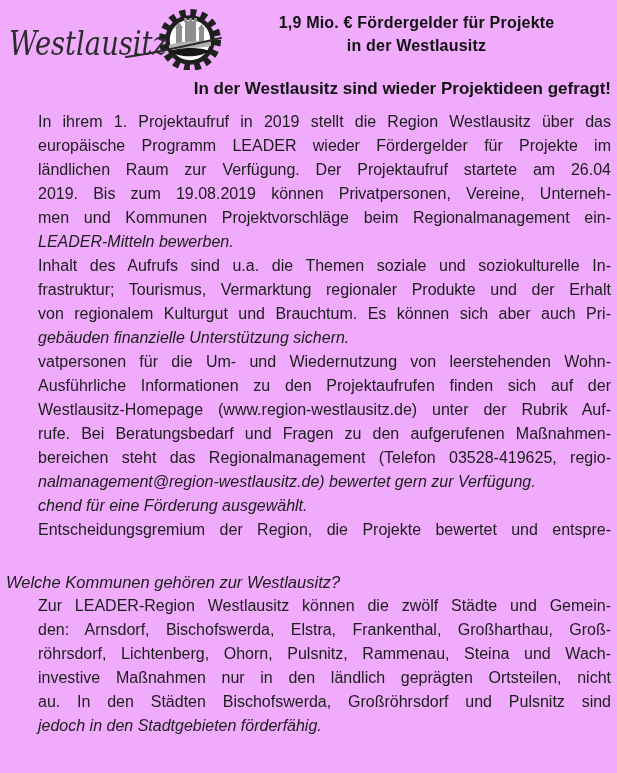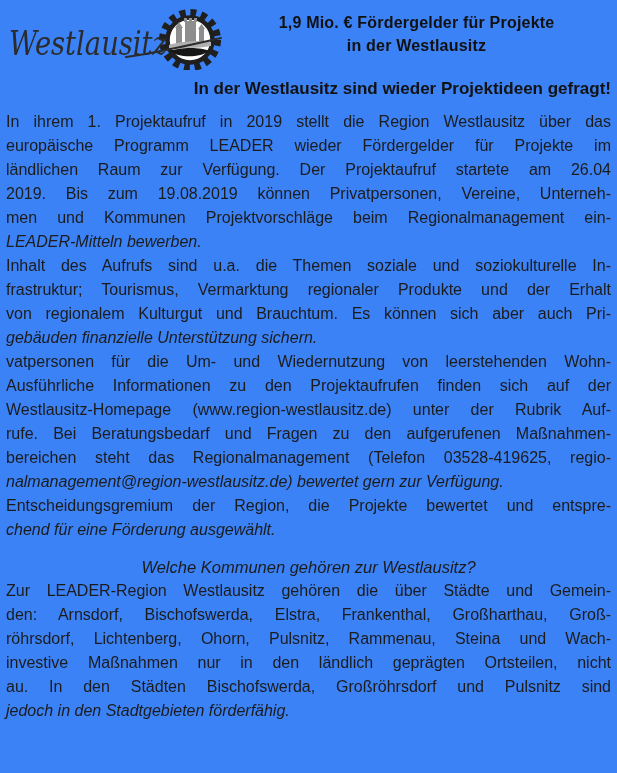--- a/index.html
+++ b/index.html
@@ -4,21 +4,21 @@
 <style>
   html, body {
     margin: 0;
     padding: 0;
     background: #ffffff;
   }
   .page {
     position: relative;
     width: 617px;
     height: 773px;
-    background: #3b82f6;
+    background: #f0abfc;
     font-family: "Liberation Sans", sans-serif;
     color: #1a1a1a;
     overflow: hidden;
     box-sizing: border-box;
     padding: 4px 6px 0 6px;
   }
   
   .header {
     display: flex;
     align-items: flex-start;
@@ -51,32 +51,32 @@
   
   .body-text {
     font-size: 16px;
     line-height: 24px;
     color: #1c1c1c;
   }
   .bline {
     text-align: justify;
     text-align-last: justify;
     white-space: nowrap;
+    margin-left: 32px;
   }
   .bline.lastline {
     text-align-last: left;
     font-style: italic;
   }
   .question {
     font-style: italic;
     font-size: 16.5px;
     line-height: 24px;
-    margin-top: 13px;
+    margin-top: 28px;
     color: #1c1c1c;
-    text-align: center;
   }
   .para { margin: 0; }
 </style>
 </head>
 <body>
 
 <div class="page">
 
   <div class="header">
     <div class="logo-wrap">
@@ -134,26 +134,26 @@
         <div class="bline">vatpersonen für die Um- und Wiedernutzung von leerstehenden Wohn-</div>
       </div>
     <div class="para">
         <div class="bline">Ausführliche Informationen zu den Projektaufrufen finden sich auf der</div>
         <div class="bline">Westlausitz-Homepage (www.region-westlausitz.de) unter der Rubrik Auf-</div>
         <div class="bline">rufe. Bei Beratungsbedarf und Fragen zu den aufgerufenen Maßnahmen-</div>
         <div class="bline">bereichen steht das Regionalmanagement (Telefon 03528-419625, regio-</div>
         <div class="bline lastline">nalmanagement@region-westlausitz.de) bewertet gern zur Verfügung.</div>
       </div>
     <div class="para">
+        <div class="bline lastline">chend für eine Förderung ausgewählt.</div>
         <div class="bline">Entscheidungsgremium der Region, die Projekte bewertet und entspre-</div>
-        <div class="bline lastline">chend für eine Förderung ausgewählt.</div>
       </div>
     <div class="question">Welche Kommunen gehören zur Westlausitz?</div>
     <div class="para">
-        <div class="bline">Zur LEADER-Region Westlausitz gehören die über Städte und Gemein-</div>
+        <div class="bline">Zur LEADER-Region Westlausitz können die zwölf Städte und Gemein-</div>
         <div class="bline">den: Arnsdorf, Bischofswerda, Elstra, Frankenthal, Großharthau, Groß-</div>
         <div class="bline">röhrsdorf, Lichtenberg, Ohorn, Pulsnitz, Rammenau, Steina und Wach-</div>
         <div class="bline">investive Maßnahmen nur in den ländlich geprägten Ortsteilen, nicht</div>
         <div class="bline">au. In den Städten Bischofswerda, Großröhrsdorf und Pulsnitz sind</div>
         <div class="bline lastline">jedoch in den Stadtgebieten förderfähig.</div>
       </div>
   </div>
 
 </div>
 

